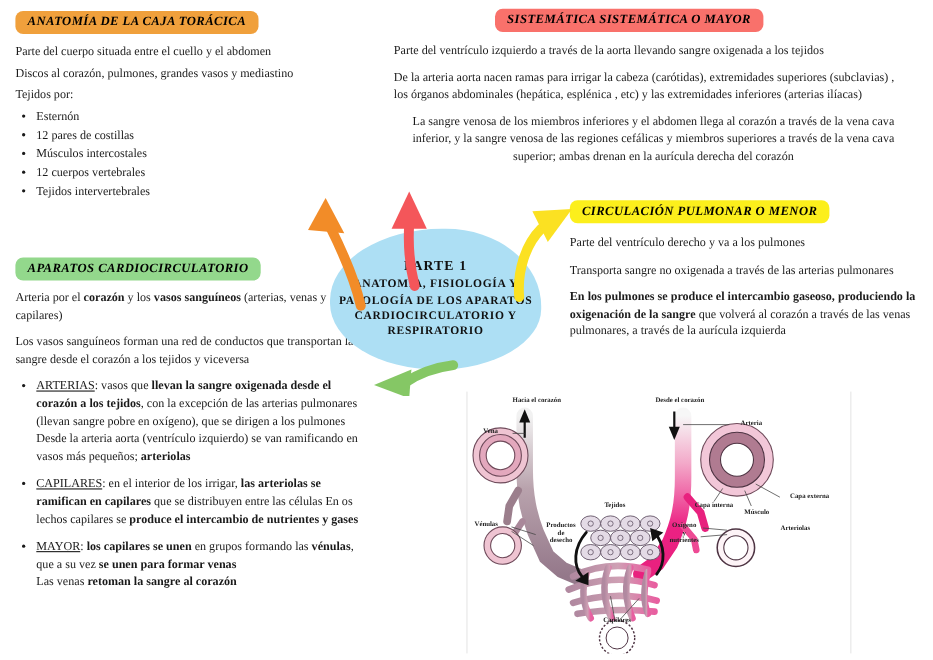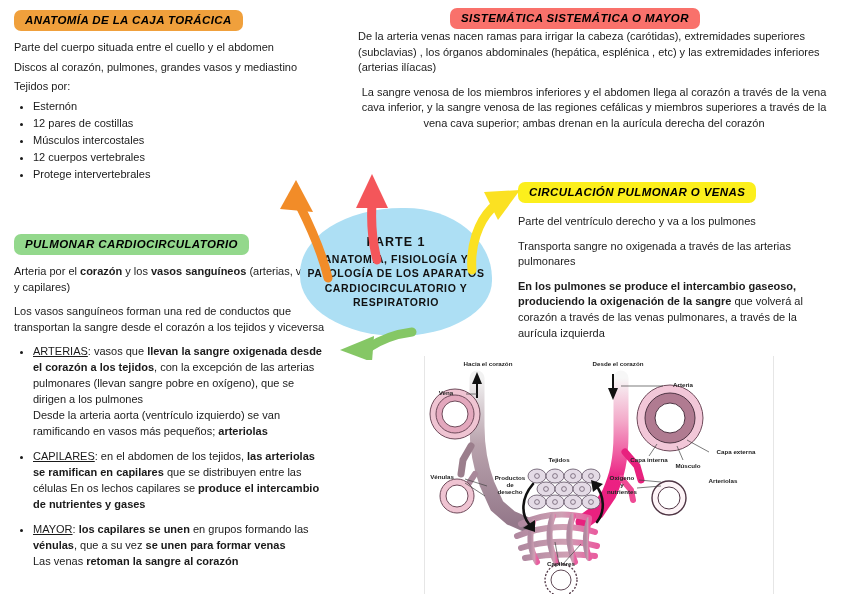--- a/index.html
+++ b/index.html
@@ -4,21 +4,21 @@
 <style>
   html,body{margin:0;padding:0;}
   body{
     width:848px;height:600px;
     background:#ffffff;
     font-family:"Liberation Sans", sans-serif;
     color:#1a1a1a;
     overflow:hidden;
     position:relative;
   }
-  .page{position:relative;width:848px;height:434px;}
+  .page{position:relative;width:848px;height:434px;font-family:Liberation Serif, serif;}
 
   
   .badge{
     display:inline-block;
     border-radius:7px;
     padding:4px 11px 5px 11px;
     font-weight:bold;
     font-style:italic;
     font-size:11.5px;
     letter-spacing:.4px;
@@ -70,58 +70,59 @@
   <div class="col" style="left:14px;top:10px;width:300px;">
     <div class="badge" style="background:#F0A03C;">ANATOMÍA DE LA CAJA TORÁCICA</div>
     <div class="p tight" style="margin-top:9px;">Parte del cuerpo situada entre el cuello y el abdomen</div>
     <div class="p tight">Discos al corazón, pulmones, grandes vasos y mediastino</div>
     <div class="p tight">Tejidos por:</div>
     <ul>
       <li>Esternón</li>
       <li>12 pares de costillas</li>
       <li>Músculos intercostales</li>
       <li>12 cuerpos vertebrales</li>
-      <li>Protege intervertebrales</li>
+      <li>Tejidos intervertebrales</li>
     </ul>
   </div>
 
   <div class="col" style="left:14px;top:234px;width:312px;">
-    <div class="badge" style="background:#93D88C;">PULMONAR CARDIOCIRCULATORIO</div>
+    <div class="badge" style="background:#93D88C;">APARATOS CARDIOCIRCULATORIO</div>
 
     <div class="p" style="margin-top:9px;">
       <span>Arteria por el </span><b>corazón</b><span> y los </span><b>vasos sanguíneos</b><span> (arterias, venas y capilares)</span>
     </div>
 
     <div class="p">Los vasos sanguíneos forman una red de conductos que transportan la sangre desde el corazón a los tejidos y viceversa</div>
 
     <ul class="spaced">
       <li>
         <u>ARTERIAS</u><span>: vasos que </span><b>llevan la sangre oxigenada desde el corazón a los tejidos</b><span>, con la excepción de las arterias pulmonares (llevan sangre pobre en oxígeno), que se dirigen a los pulmones</span><br>
         <span>Desde la arteria aorta (ventrículo izquierdo) se van ramificando en vasos más pequeños; </span><b>arteriolas</b>
       </li>
       <li>
-        <u>CAPILARES</u><span>: en el abdomen de los tejidos, </span><b>las arteriolas se ramifican en capilares</b><span> que se distribuyen entre las células En os lechos capilares se </span><b>produce el intercambio de nutrientes y gases</b>
+        <u>CAPILARES</u><span>: en el interior de los irrigar, </span><b>las arteriolas se ramifican en capilares</b><span> que se distribuyen entre las células En os lechos capilares se </span><b>produce el intercambio de nutrientes y gases</b>
       </li>
       <li>
         <u>MAYOR</u><span>: </span><b>los capilares se unen</b><span> en grupos formando las </span><b>vénulas</b><span>, que a su vez </span><b>se unen para formar venas</b><br>
         <span>Las venas </span><b>retoman la sangre al corazón</b>
       </li>
     </ul>
   </div>
 
   <div class="col" style="left:358px;top:8px;width:482px;">
     <div style="text-align:left;padding-left:92px;">
       <div class="badge" style="background:#F9716B;">SISTEMÁTICA SISTEMÁTICA O MAYOR</div>
     </div>
-    <div class="p" style="width:468px;">De la arteria venas nacen ramas para irrigar la cabeza (carótidas), extremidades superiores (subclavias) , los órganos abdominales (hepática, esplénica , etc) y las extremidades inferiores (arterias ilíacas)</div>
+    <div class="p" style="margin-top:10px;">Parte del ventrículo izquierdo a través de la aorta llevando sangre oxigenada a los tejidos</div>
+    <div class="p" style="width:468px;">De la arteria aorta nacen ramas para irrigar la cabeza (carótidas), extremidades superiores (subclavias) , los órganos abdominales (hepática, esplénica , etc) y las extremidades inferiores (arterias ilíacas)</div>
     <div class="p" style="width:472px;text-align:center;">La sangre venosa de los miembros inferiores y el abdomen llega al corazón a través de la vena cava inferior, y la sangre venosa de las regiones cefálicas y miembros superiores a través de la vena cava superior; ambas drenan en la aurícula derecha del corazón</div>
   </div>
 
   <div class="col" style="left:518px;top:182px;width:316px;">
-    <div class="badge" style="background:#FCEF1C;">CIRCULACIÓN PULMONAR O VENAS</div>
+    <div class="badge" style="background:#FCEF1C;">CIRCULACIÓN PULMONAR O MENOR</div>
     <div class="p" style="margin-top:11px;">Parte del ventrículo derecho y va a los pulmones</div>
     <div class="p">Transporta sangre no oxigenada a través de las arterias pulmonares</div>
     <div class="p">
       <b>En los pulmones se produce el intercambio gaseoso, produciendo la oxigenación de la sangre</b><span> que volverá al corazón a través de las venas pulmonares, a través de la aurícula izquierda</span>
     </div>
   </div>
 
   <div class="bubble">
     <div class="bubble-inner">
       <div class="t1">PARTE 1</div>

